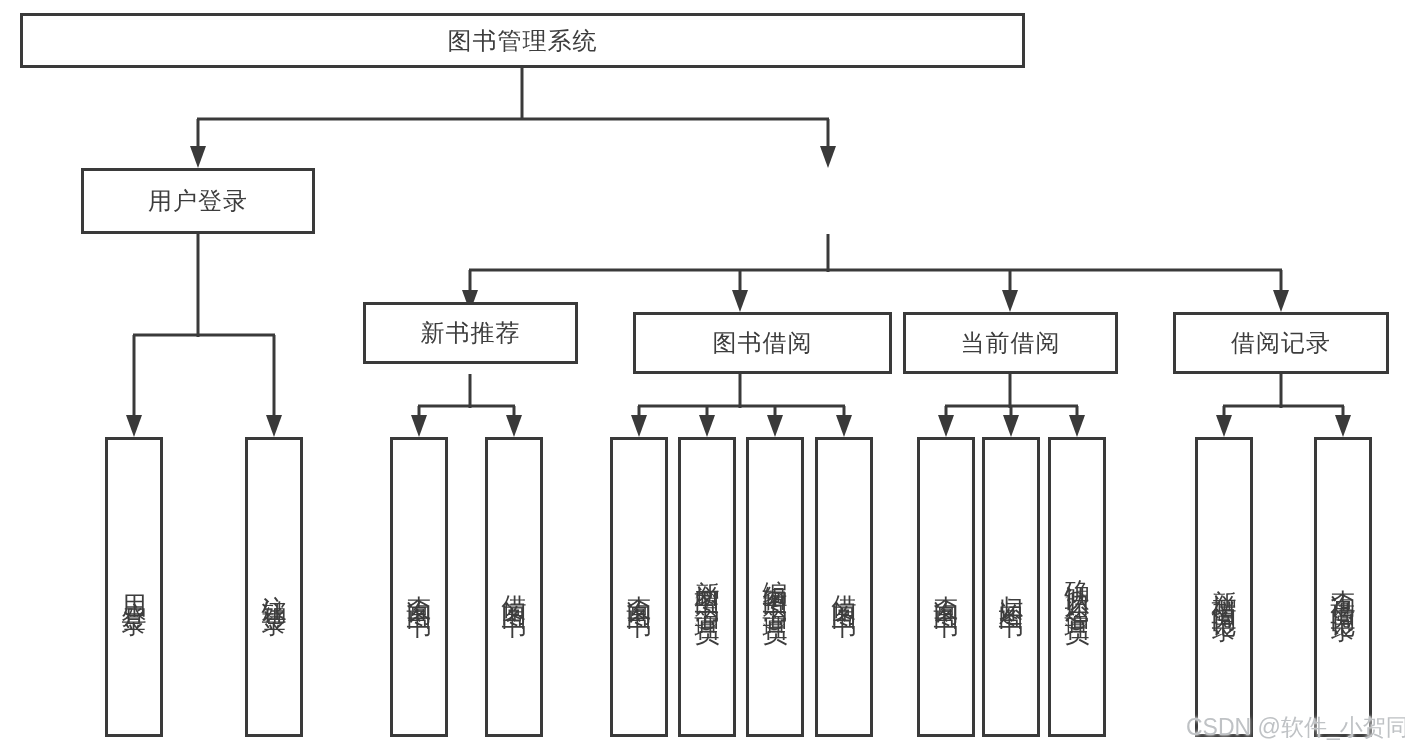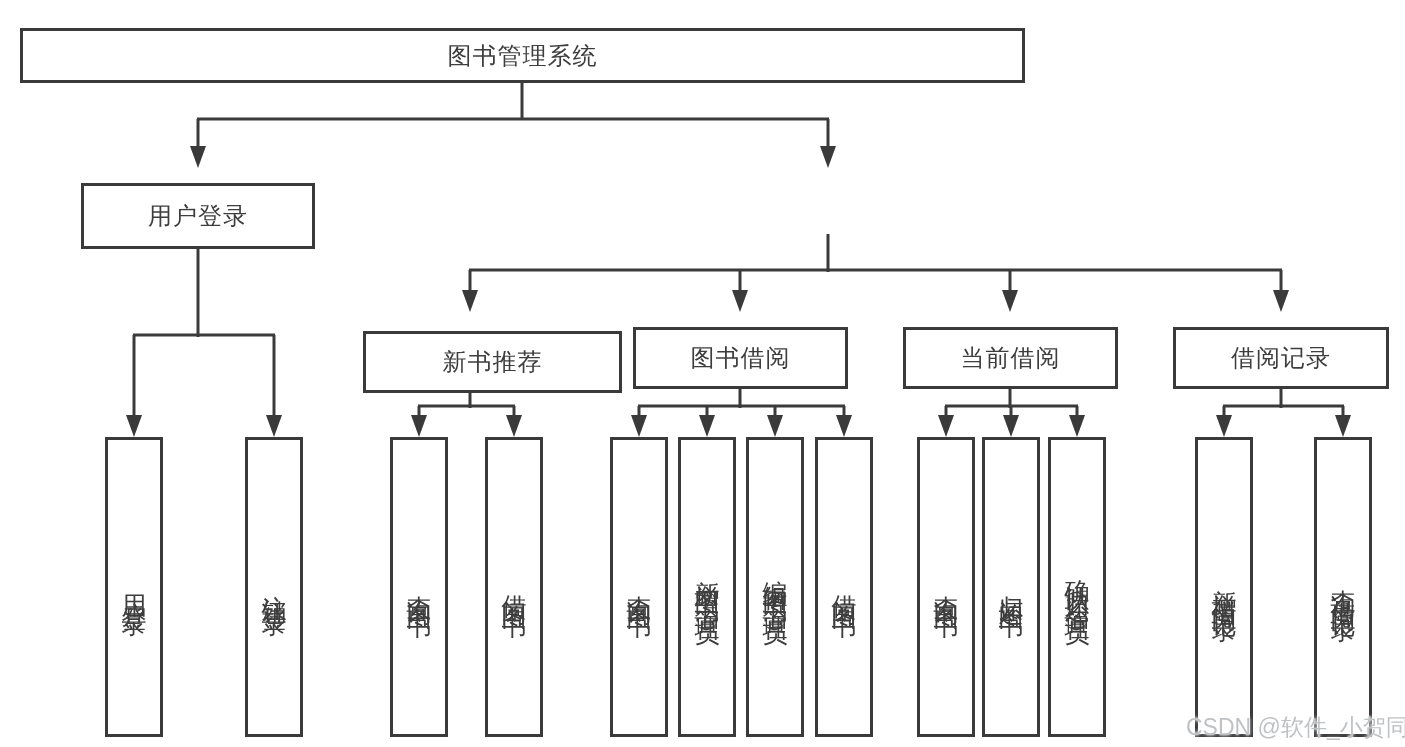--- a/index.html
+++ b/index.html
@@ -20,21 +20,21 @@
   .stage svg{position:absolute;left:0;top:0;}
   .stage svg line{stroke:var(--line);stroke-width:3;}
   .stage svg polygon{fill:var(--line);}
   .node{
     position:absolute;
     box-sizing:border-box;
     border:3px solid var(--line);
     background:#fff;
     display:flex;align-items:center;justify-content:center;
   }
-  .hbox{font-size:24px;letter-spacing:1px;margin-top:15px;}
+  .hbox{font-size:24px;letter-spacing:1px;}
   .vbox{
     font-size:25px;
     writing-mode:vertical-rl;
     text-orientation:mixed;
     letter-spacing:6px;
     line-height:1;
     width:58px;top:437px;height:300px;
     text-align:center;
   }
   .watermark{
@@ -115,24 +115,24 @@
   </svg>
 
   <div class="node hbox" style="left:20px;top:13px;width:1005px;height:55px;">
     <span>图书管理系统</span>
   </div>
 
   <div class="node hbox" style="left:81px;top:168px;width:234px;height:66px;">
     <span>用户登录</span>
   </div>
 
-  <div class="node hbox" style="left:363px;top:316px;width:259px;height:62px;text-align:center;">
+  <div class="node hbox" style="left:363px;top:302px;width:215px;height:62px;text-align:center;">
     <span>新书推荐</span>
   </div>
-  <div class="node hbox" style="left:633px;top:312px;width:215px;height:62px;font-family:Liberation Mono, monospace;">
+  <div class="node hbox" style="left:633px;top:312px;width:259px;height:62px;font-family:Liberation Mono, monospace;">
     <span>图书借阅</span>
   </div>
   <div class="node hbox" style="left:1173px;top:312px;width:216px;height:62px;">
     <span>借阅记录</span>
   </div>
   <div class="node hbox" style="left:903px;top:312px;width:215px;height:62px;">
     <span>当前借阅</span>
   </div>
 
   <div class="node vbox" style="left:105px;">

